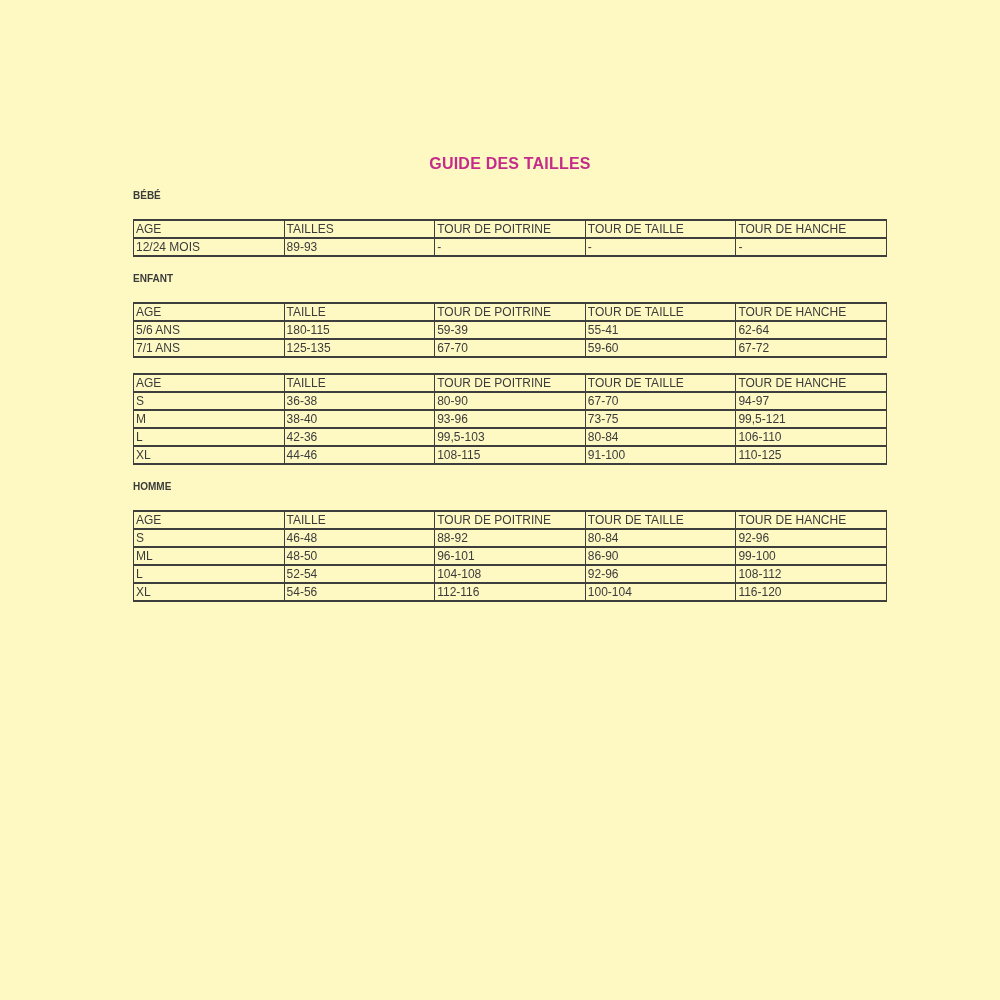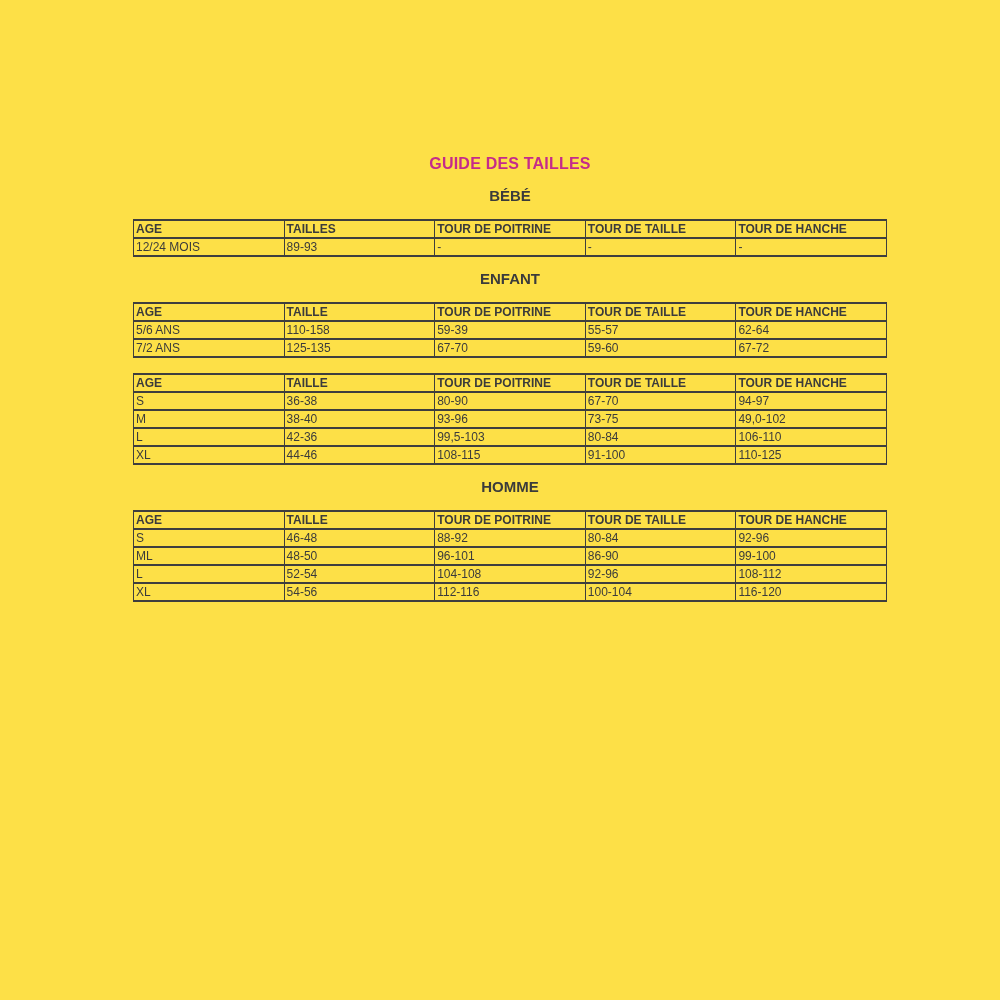--- a/index.html
+++ b/index.html
@@ -5,42 +5,42 @@
   html, body {
     margin: 0;
     padding: 0;
     background: #ffffff;
     font-family: "Liberation Sans", sans-serif;
   }
   .canvas {
     position: relative;
     width: 1000px;
     height: 1000px;
-    background: #fde047;
+    background: #fef9c3;
     overflow: hidden;
   }
   .page {
     position: absolute;
     left: 133px;
     top: 155px;
     width: 754px;
   }
   .title {
     margin: 0 0 16px 0;
     text-align: center;
     font-size: 16px;
     font-weight: bold;
     color: var(--accent, #c52b8a);
     letter-spacing: 0.2px;
     line-height: 18px;
   }
   .section-heading {
     margin: 14px 0 16px 0;
-    text-align: center;
-    font-size: 15px;
+    text-align: left;
+    font-size: 10px;
     font-weight: bold;
     color: var(--text, #3b3b3b);
     line-height: 14px;
   }
   table.size-table {
     border-collapse: collapse;
     table-layout: fixed;
     width: 100%;
     margin: 0 0 15px 0;
   }
@@ -55,21 +55,21 @@
     color: var(--text, #3b3b3b);
     text-align: left;
     vertical-align: middle;
     height: 16px;
     line-height: 14px;
     padding: 0 2px 0 2px;
     overflow: hidden;
     white-space: nowrap;
   }
   table.size-table th {
-    font-weight: bold;
+    font-weight: normal;
   }
   table.size-table td {
     font-weight: normal;
   }
 </style>
 </head>
 <body>
 
 <div class="canvas">
   <div class="page">
@@ -103,27 +103,27 @@
               <th>AGE</th>
               <th>TAILLE</th>
               <th>TOUR DE POITRINE</th>
               <th>TOUR DE TAILLE</th>
               <th>TOUR DE HANCHE</th>
             </tr>
           </thead>
           <tbody>
             <tr>
               <td>5/6 ANS</td>
-              <td>110-158</td>
+              <td>180-115</td>
               <td>59-39</td>
-              <td>55-57</td>
+              <td>55-41</td>
               <td>62-64</td>
             </tr>
             <tr>
-              <td>7/2 ANS</td>
+              <td>7/1 ANS</td>
               <td>125-135</td>
               <td>67-70</td>
               <td>59-60</td>
               <td>67-72</td>
             </tr>
           </tbody>
         </table>
         <table class="size-table">
           <thead>
             <tr>
@@ -140,21 +140,21 @@
               <td>36-38</td>
               <td>80-90</td>
               <td>67-70</td>
               <td>94-97</td>
             </tr>
             <tr>
               <td>M</td>
               <td>38-40</td>
               <td>93-96</td>
               <td>73-75</td>
-              <td>49,0-102</td>
+              <td>99,5-121</td>
             </tr>
             <tr>
               <td>L</td>
               <td>42-36</td>
               <td>99,5-103</td>
               <td>80-84</td>
               <td>106-110</td>
             </tr>
             <tr>
               <td>XL</td>

